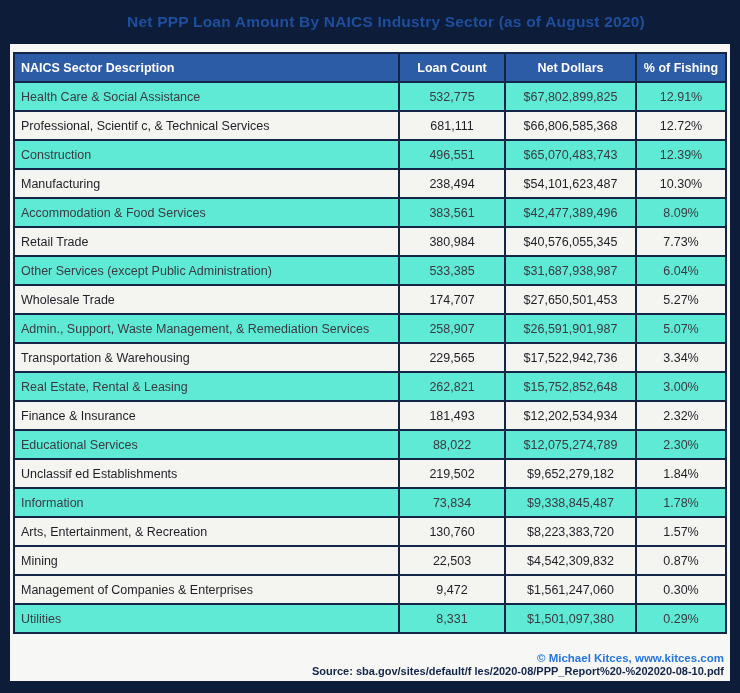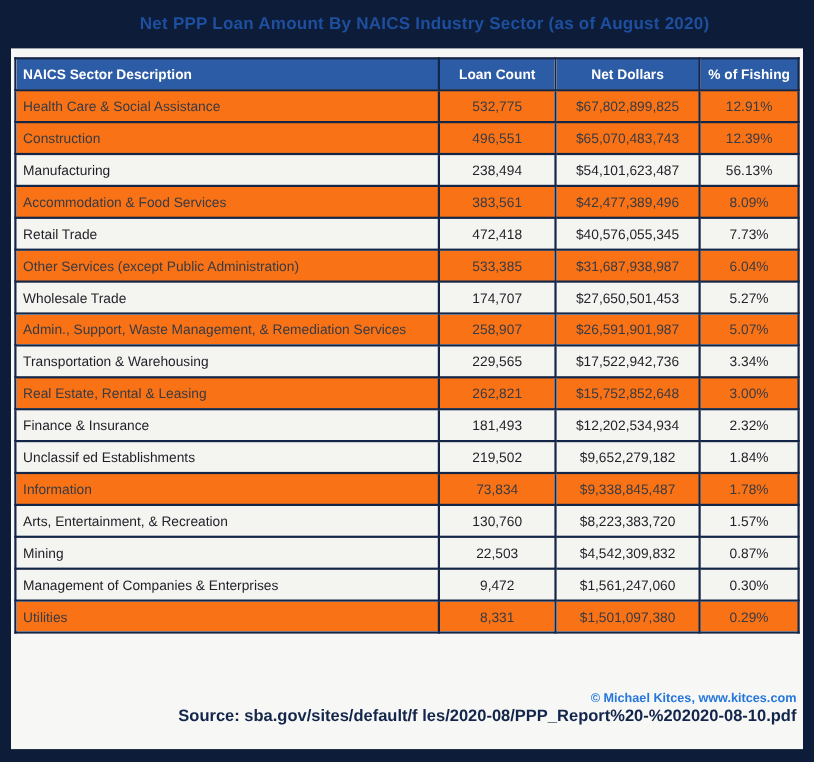--- a/index.html
+++ b/index.html
@@ -39,30 +39,30 @@
     overflow:hidden;
     white-space:nowrap;
   }
   th.desc, td.desc{ text-align:left; padding-left:9px;margin-top:31px; }
   th.num, td.num{ text-align:center; }
   thead th{
     background:#2d5ca6;color:#ffffff;font-weight:bold;
     font-size:13px;height:24px;
   }
   tr.light td{ background:#f4f4f1;color:#1f1f27; }
-  tr.dark td{ background:#f97316;color:#3a3a42; }
+  tr.dark td{ background:#5eead4;color:#3a3a42; }
   .footer{
-    position:absolute;right:6px;bottom:20px;
+    position:absolute;right:6px;bottom:2px;
     text-align:right;line-height:1.25;
   }
   .credit{
     color:#2577dd;font-size:11.5px;font-weight:bold;
   }
   .source{
-    color:#12254a;font-size:15px;font-weight:bold;text-align:right;
+    color:#12254a;font-size:11px;font-weight:bold;text-align:right;
   }
 </style>
 </head>
 <body>
 
 <div class="canvas">
   <div class="title">Net PPP Loan Amount By NAICS Industry Sector (as of August 2020)</div>
 
   <div class="panel">
     <table class="naics">
@@ -80,41 +80,47 @@
           <th class="num">% of Fishing</th>
         </tr>
       </thead>
       <tbody id="table-body">
           <tr class="dark">
             <td class="desc">Health Care &amp; Social Assistance</td>
             <td class="num">532,775</td>
             <td class="num">$67,802,899,825</td>
             <td class="num">12.91%</td>
           </tr>
+          <tr class="light">
+            <td class="desc">Professional, Scientif c, &amp; Technical Services</td>
+            <td class="num">681,111</td>
+            <td class="num">$66,806,585,368</td>
+            <td class="num">12.72%</td>
+          </tr>
           <tr class="dark">
             <td class="desc">Construction</td>
             <td class="num">496,551</td>
             <td class="num">$65,070,483,743</td>
             <td class="num">12.39%</td>
           </tr>
           <tr class="light">
             <td class="desc">Manufacturing</td>
             <td class="num">238,494</td>
             <td class="num">$54,101,623,487</td>
-            <td class="num">56.13%</td>
+            <td class="num">10.30%</td>
           </tr>
           <tr class="dark">
             <td class="desc">Accommodation &amp; Food Services</td>
             <td class="num">383,561</td>
             <td class="num">$42,477,389,496</td>
             <td class="num">8.09%</td>
           </tr>
           <tr class="light">
             <td class="desc">Retail Trade</td>
-            <td class="num">472,418</td>
+            <td class="num">380,984</td>
             <td class="num">$40,576,055,345</td>
             <td class="num">7.73%</td>
           </tr>
           <tr class="dark">
             <td class="desc">Other Services (except Public Administration)</td>
             <td class="num">533,385</td>
             <td class="num">$31,687,938,987</td>
             <td class="num">6.04%</td>
           </tr>
           <tr class="light">
@@ -139,20 +145,26 @@
             <td class="desc">Real Estate, Rental &amp; Leasing</td>
             <td class="num">262,821</td>
             <td class="num">$15,752,852,648</td>
             <td class="num">3.00%</td>
           </tr>
           <tr class="light">
             <td class="desc">Finance &amp; Insurance</td>
             <td class="num">181,493</td>
             <td class="num">$12,202,534,934</td>
             <td class="num">2.32%</td>
+          </tr>
+          <tr class="dark">
+            <td class="desc">Educational Services</td>
+            <td class="num">88,022</td>
+            <td class="num">$12,075,274,789</td>
+            <td class="num">2.30%</td>
           </tr>
           <tr class="light">
             <td class="desc">Unclassif ed Establishments</td>
             <td class="num">219,502</td>
             <td class="num">$9,652,279,182</td>
             <td class="num">1.84%</td>
           </tr>
           <tr class="dark">
             <td class="desc">Information</td>
             <td class="num">73,834</td>

